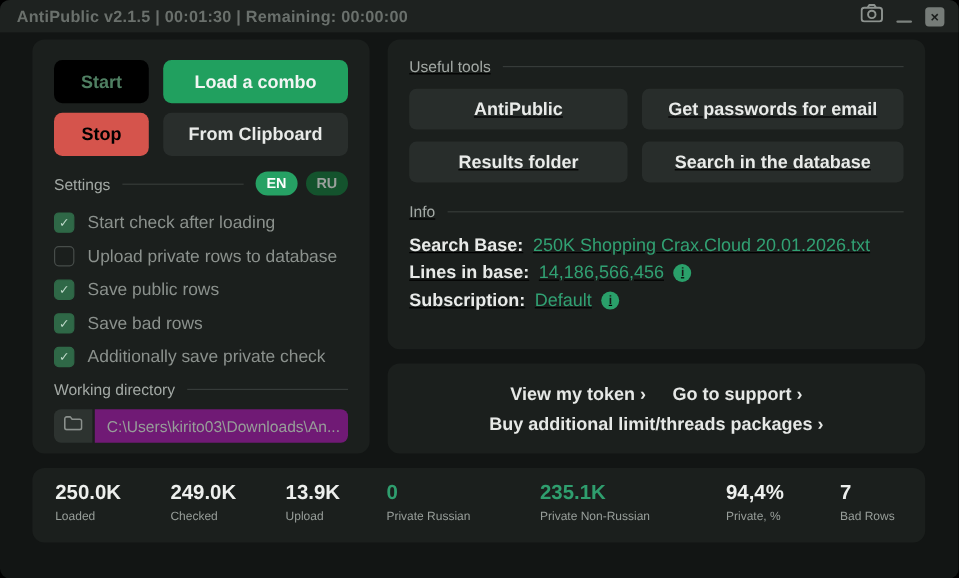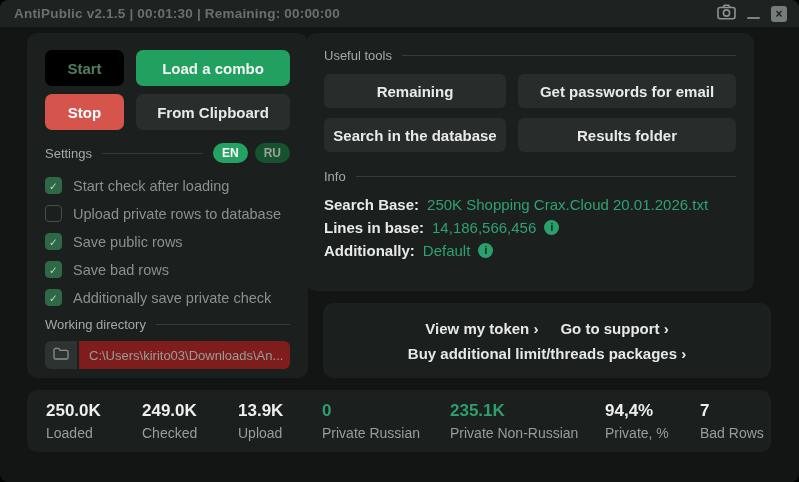--- a/index.html
+++ b/index.html
@@ -11,53 +11,53 @@
   .title{font-size:13.5px;font-weight:700;color:#6a706c;letter-spacing:.2px;}
   .winctrl{margin-left:auto;display:flex;align-items:center;gap:11px;}
   .cam-btn{display:flex;align-items:center;}
   .min-btn{width:13px;height:2px;background:#7c827e;margin-top:9px;border-radius:1px;}
   .close-btn{width:16px;height:16px;border-radius:3px;background:#767c78;color:#1a1d1c;
     font-size:12px;font-weight:700;display:flex;align-items:center;justify-content:center;line-height:1;}
 
   
   .panel{position:absolute;background:#1b1f1d;border-radius:10px;box-sizing:border-box;}
   .panel-left{left:27px;top:33px;width:281px;height:345px;padding:17px 18px;}
-  .panel-tools{left:306px;top:33px;width:448px;height:258px;padding:15px 18px;}
+  .panel-tools{left:323px;top:33px;width:448px;height:258px;padding:15px 18px;text-decoration:underline;}
   .panel-links{left:323px;top:303px;width:448px;height:75px;display:flex;flex-direction:column;
     align-items:center;justify-content:center;gap:8px;}
   .panel-stats{left:27px;top:390px;width:744px;height:62px;}
 
   
   .btn-grid{display:grid;grid-template-columns:79px 1fr;column-gap:12px;row-gap:8px;}
   .btn{height:36px;border-radius:7px;font-size:15px;font-weight:600;display:flex;align-items:center;
     justify-content:center;border:none;font-family:inherit;cursor:pointer;}
   .btn-start{background:#000000;color:#4f7f62;}
   .btn-load{background:#21a05f;color:#f2f5f3;}
-  .btn-stop{background:#d5544c;color:#ffffff;}
+  .btn-stop{background:#d5544c;color:#000000;}
   .btn-dark{background:#292e2c;color:#e8eae8;}
 
   .sec-head{display:flex;align-items:center;gap:10px;color:#a3a9a5;font-size:13px;}
   .sec-line{flex:1;height:1px;background:#363b39;}
   .settings-head{margin-top:13px;}
   .pill{font-size:12px;font-weight:700;padding:4px 9px;border-radius:12px;line-height:1;}
   .pill-en{background:#26a164;color:#fdfefd;}
   .pill-ru{background:#14532d;color:#9aa09c;margin-left:-3px;}
 
   .cb-list{margin-top:14px;}
   .cb-row{display:flex;align-items:center;gap:11px;margin-bottom:11px;cursor:pointer;}
   .cb-box{width:17px;height:17px;border-radius:4px;border:1.5px solid #474d4a;box-sizing:border-box;
     display:flex;align-items:center;justify-content:center;font-size:10.5px;color:transparent;flex:none;}
   .cb-box.checked{background:#2f6847;border-color:#2f6847;color:#bdd8c8;}
   .cb-label{font-size:14.5px;color:#8b918d;}
 
   .wd-head{margin-top:6px;}
   .wd-row{display:flex;margin-top:9px;height:28px;}
   .wd-folder{width:32px;background:#2d3330;border-radius:6px 0 0 6px;display:flex;align-items:center;
     justify-content:center;margin-right:2px;cursor:pointer;}
-  .wd-path{flex:1;background:#7f1d1d;border-radius:0 6px 6px 0;color:#979d99;font-size:13px;
+  .wd-path{flex:1;background:#701a75;border-radius:0 6px 6px 0;color:#979d99;font-size:13px;
     display:flex;align-items:center;padding:0 10px;white-space:nowrap;overflow:hidden;min-width:0;}
 
   
   .tool-grid{display:grid;grid-template-columns:182px 1fr;column-gap:12px;row-gap:10px;margin-top:11px;}
   .tool-btn{height:34px;border-radius:6px;background:#282d2b;color:#e9ebe9;font-size:15px;font-weight:600;
     display:flex;align-items:center;justify-content:center;border:none;font-family:inherit;cursor:pointer;}
   .info-head{margin-top:17px;justify-content:flex-end;}
   .info-rows{margin-top:9px;}
   .info-row{display:flex;gap:8px;font-size:15px;line-height:23px;align-items:center;}
   .info-key{color:#e8eae8;font-weight:700;}
@@ -66,21 +66,21 @@
     font-weight:700;display:inline-flex;align-items:center;justify-content:center;flex:none;cursor:pointer;}
 
   
   .links-row{display:flex;gap:22px;}
   .link{font-size:15px;font-weight:600;color:#e6e8e6;cursor:pointer;}
 
   
   .stat{position:absolute;top:11px;}
   .stat-value{font-size:17px;font-weight:700;color:#edefed;margin-bottom:4px;}
   .stat-value.green{color:#2f9e6e;}
-  .stat-label{font-size:14px;color:#989e9a;}
+  .stat-label{font-size:10px;color:#989e9a;}
   .stat-0{left:19px;}.stat-1{left:115px;}.stat-2{left:211px;}.stat-3{left:295px;}
   .stat-4{left:423px;}.stat-5{left:578px;}.stat-6{left:673px;}
 </style>
 </head>
 <body>
 
 <div class="window">
 
   <div class="titlebar">
     <span class="title">AntiPublic v2.1.5 | 00:01:30 | Remaining: 00:00:00</span>
@@ -154,42 +154,42 @@
       <span class="wd-path">C:\Users\kirito03\Downloads\An...</span>
     </div>
   </div>
 
   <div class="panel panel-tools">
     <div class="sec-head">
       <span>Useful tools</span>
       <span class="sec-line"></span>
     </div>
     <div class="tool-grid">
-      <button class="tool-btn">Remaining</button>
+      <button class="tool-btn">AntiPublic</button>
       <button class="tool-btn">Get passwords for email</button>
+      <button class="tool-btn">Results folder</button>
       <button class="tool-btn">Search in the database</button>
-      <button class="tool-btn">Results folder</button>
     </div>
 
     <div class="sec-head info-head">
       <span>Info</span>
       <span class="sec-line"></span>
     </div>
     <div class="info-rows">
       <div class="info-row">
         <span class="info-key">Search Base:</span>
         <span class="info-val">250K Shopping Crax.Cloud 20.01.2026.txt</span>
       </div>
       <div class="info-row">
         <span class="info-key">Lines in base:</span>
         <span class="info-val">14,186,566,456</span>
         <span class="info-i">i</span>
       </div>
       <div class="info-row">
-        <span class="info-key">Additionally:</span>
+        <span class="info-key">Subscription:</span>
         <span class="info-val">Default</span>
         <span class="info-i">i</span>
       </div>
     </div>
   </div>
 
   <div class="panel panel-links">
     <div class="links-row">
       <span class="link">View my token ›</span>
       <span class="link">Go to support ›</span>

